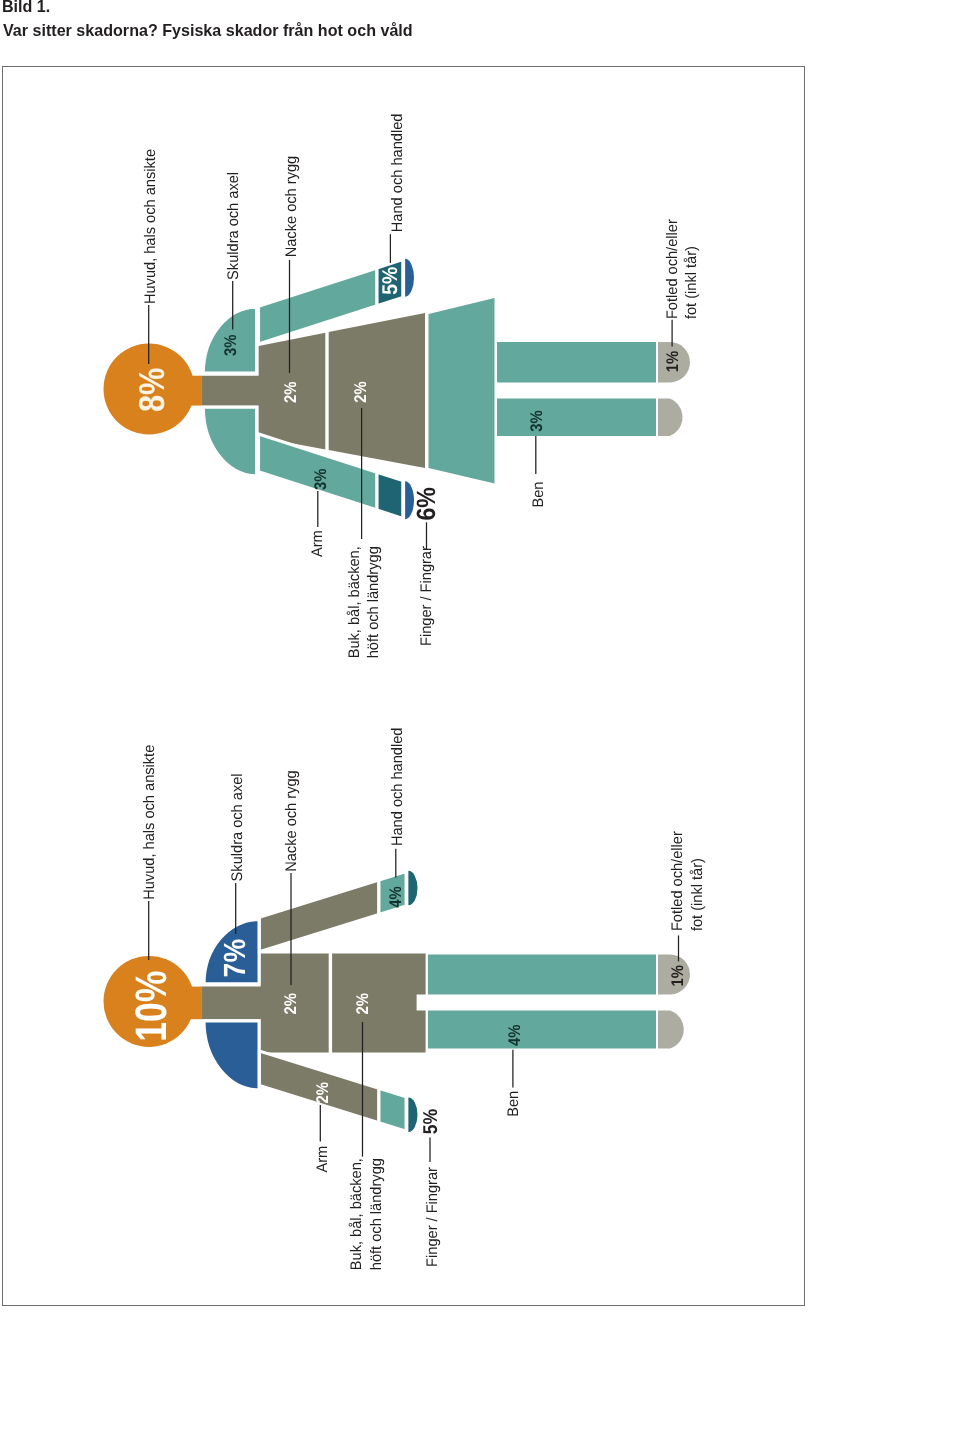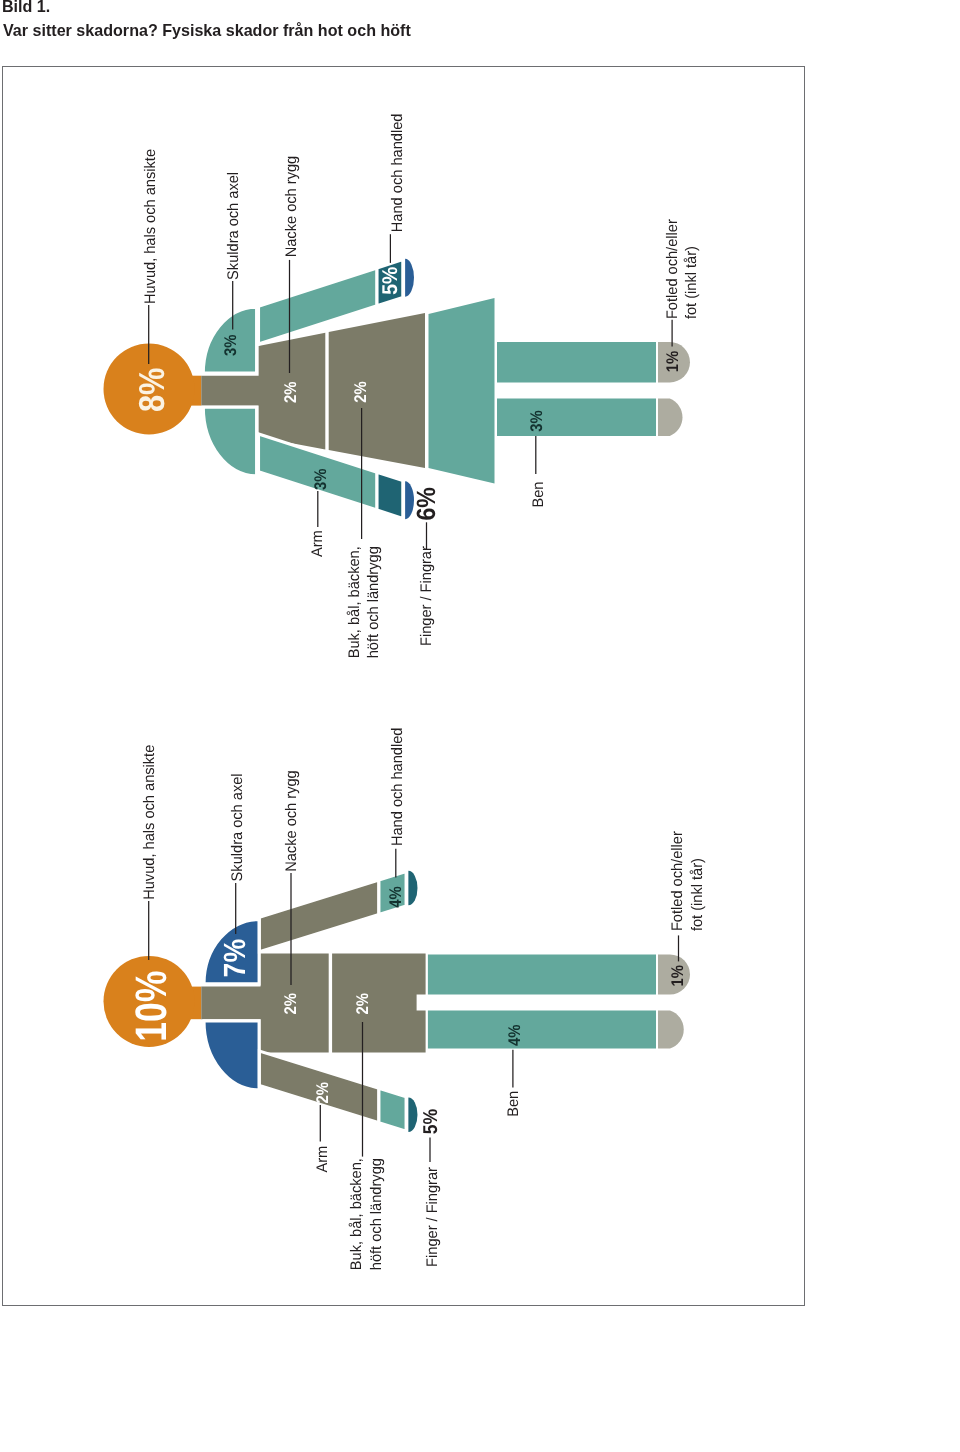--- a/index.html
+++ b/index.html
@@ -12,21 +12,21 @@
   .pg{position:absolute;left:943px;top:1436px;font-size:17.3px;color:#231f20;font-weight:normal;}
   svg{position:absolute;left:0;top:0;display:block;shape-rendering:geometricPrecision;}
   svg text{-webkit-font-smoothing:antialiased;text-rendering:geometricPrecision;}
   #diagram{transform:translateZ(0);}
 </style>
 </head>
 <body>
 
 <div class="page">
   <div class="ttl" id="ttl1">Bild 1.</div>
-  <div class="ttl" id="ttl2">Var sitter skadorna? Fysiska skador från hot och höft</div>
+  <div class="ttl" id="ttl2">Var sitter skadorna? Fysiska skador från hot och våld</div>
   <div class="frame"></div>
   <svg id="diagram" width="960" height="1452" viewBox="0 0 960 1452">
       <g>
         <path d="M 182 375.7 L 201.3 375.7 L 201.3 405.6 L 182 405.6 Z" fill="#d9811c"></path>
         <circle cx="149" cy="389" r="45.5" fill="#d9811c"></circle>
         <path d="M 201.3 375.7 L 258.6 375.7 L 258.6 346 L 325.3 332.77 L 325.3 449.43 L 258.6 437 L 258.6 405.6 L 201.3 405.6 Z" fill="#7c7b68"></path>
         <path d="M 328.7 332.1 L 425 313 L 425 468 L 328.7 450.06 Z" fill="#7c7b68"></path>
         <path d="M 428.5 314 L 494.5 298 L 494.5 483.5 L 428.5 468 Z" fill="#63a89c"></path>
         <path d="M 497 342 L 656 342 L 656 382.4 L 497 382.4 Z" fill="#63a89c"></path>
         <path d="M 497 398.5 L 656 398.5 L 656 436 L 497 436 Z" fill="#63a89c"></path>

